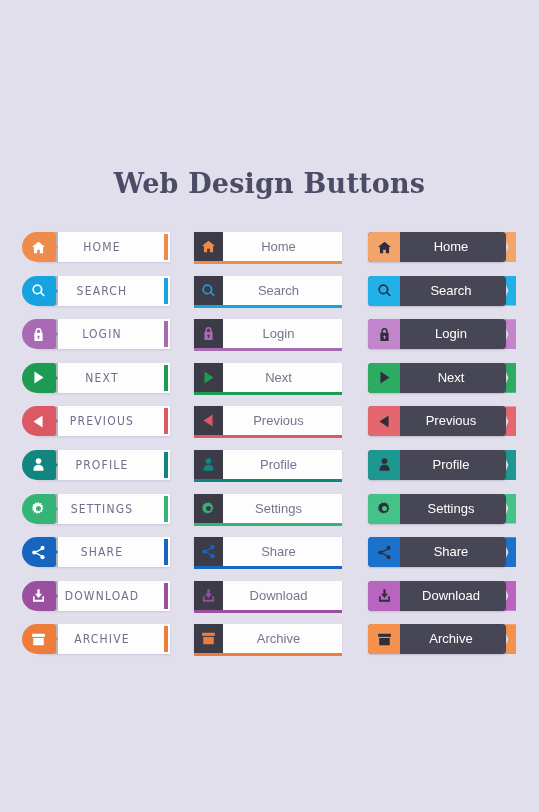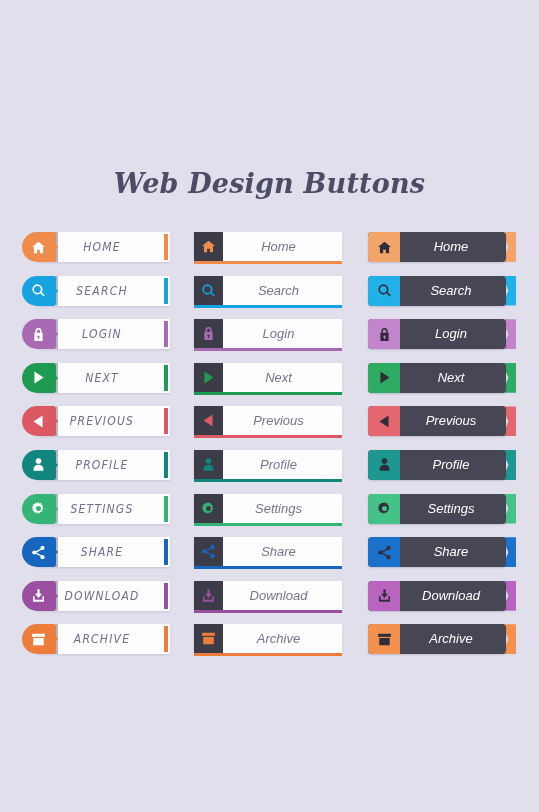--- a/index.html
+++ b/index.html
@@ -13,21 +13,20 @@
     background: #e1dfec;
     font-family: "Liberation Sans", sans-serif;
     overflow: hidden;
   }
 
   #page {
     position: relative;
     width: 539px;
     height: 766px;
     background: #e1dfec;
-    font-style: italic;
   }
 
   
   .page-title {
     position: absolute;
     left: 0;
     top: 168px;
     width: 539px;
     text-align: center;
     font-family: "DejaVu Serif", "Liberation Serif", serif;

